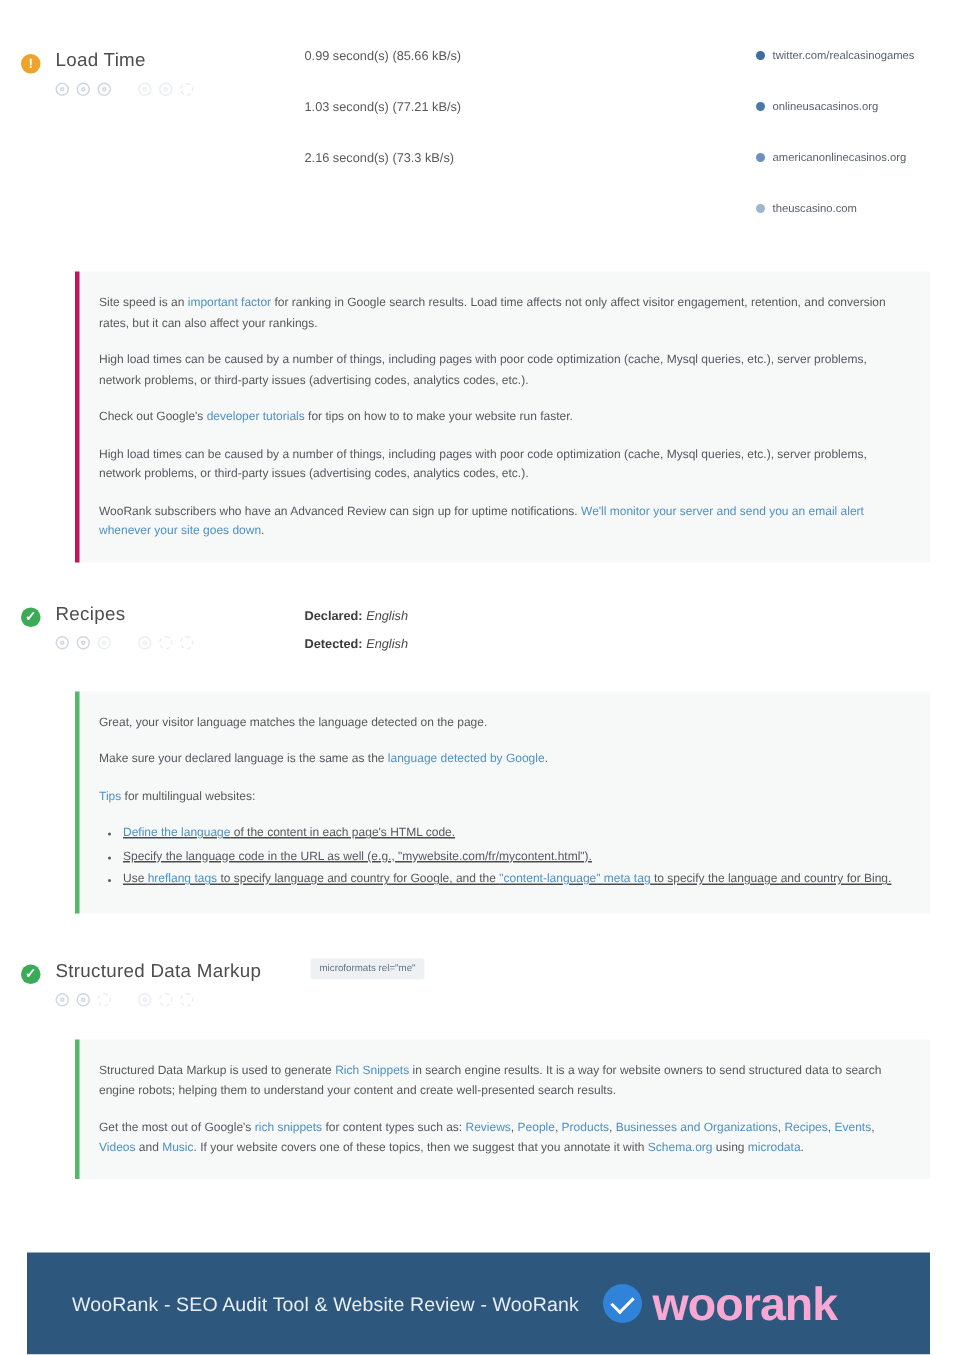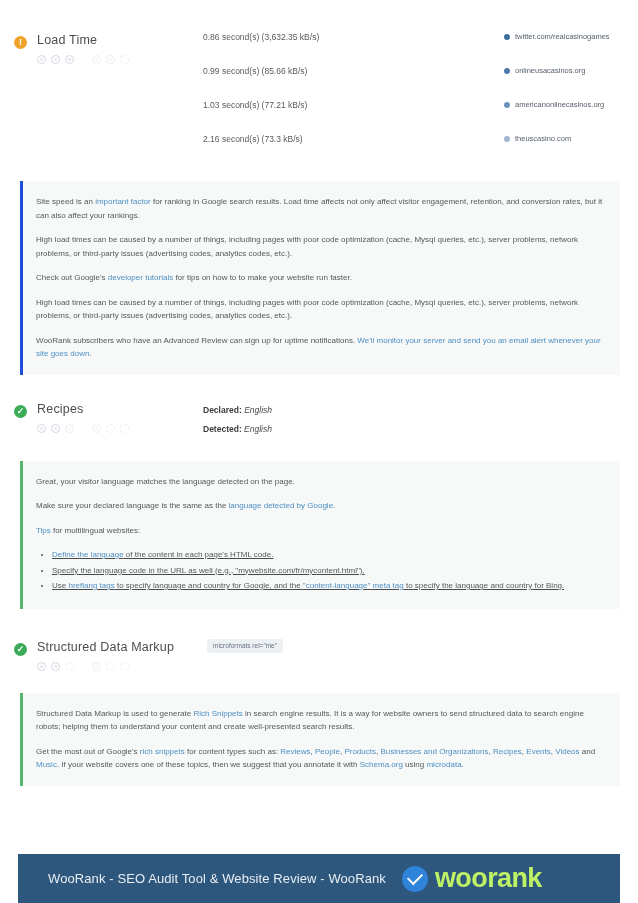--- a/index.html
+++ b/index.html
@@ -130,23 +130,23 @@
     color: #667180;
     font-size: 6.5px;
     padding: 3px 6px;
     border-radius: 2px;
     line-height: 8px;
     white-space: nowrap;
   }
 
   
   .panel {
-    margin: 0 18px 0 20px;
+    margin: 0 18px 0 50px;
     background: #f7f8f8;
-    border-left: 3px solid #1d4ed8;
+    border-left: 3px solid #be185d;
     padding: 14px 16px 14px 13px;
     box-sizing: border-box;
   }
   .panel.green { border-left-color: #55b76a; }
   .panel p {
     margin: 0 0 11px 0;
     font-size: 8px;
     line-height: 13.5px;
     color: #55595d;
   }
@@ -168,21 +168,21 @@
     margin-bottom: 2px;
   }
   .panel li::marker { color: #55595d; font-size: 7px; }
 
   
   .footer {
     position: absolute;
     left: 18px;
     right: 18px;
     bottom: 0;
-    height: 49px;
+    height: 68px;
     background: #2d577d;
     display: flex;
     align-items: center;
     padding-left: 30px;
     box-sizing: border-box;
   }
   .footer-text {
     color: #e8eef4;
     font-size: 13px;
     letter-spacing: .1px;
@@ -201,22 +201,22 @@
     margin-right: 7px;
   }
   .logo-check {
     display: block;
     width: 12px; height: 7px;
     border-left: 2.5px solid #ffffff;
     border-bottom: 2.5px solid #ffffff;
     transform: rotate(-45deg) translate(1px,-1px);
   }
   .logo-text {
-    color: #bef264;
-    font-size: 27px;
+    color: #f9a8d4;
+    font-size: 31px;
     font-weight: bold;
     letter-spacing: -.6px;
     line-height: 25px;
   }
 </style>
 </head>
 <body>
 
 <div class="page">
 
@@ -231,23 +231,20 @@
           <i class="mi"></i>
           <i class="mi"></i>
           <i class="mi"></i>
           <span class="gap"></span>
           <i class="mi faint"></i>
           <i class="mi faint"></i>
           <i class="mi dashed faint"></i>
         </div>
       </div>
       <div class="values">
-        <div class="val-row first">
-          <div class="val-line">0.86 second(s) (3,632.35 kB/s)</div>
-        </div>
         <div class="val-row">
           <div class="val-line">0.99 second(s) (85.66 kB/s)</div>
         </div>
         <div class="val-row">
           <div class="val-line">1.03 second(s) (77.21 kB/s)</div>
         </div>
         <div class="val-row">
           <div class="val-line">2.16 second(s) (73.3 kB/s)</div>
         </div>
       </div>

